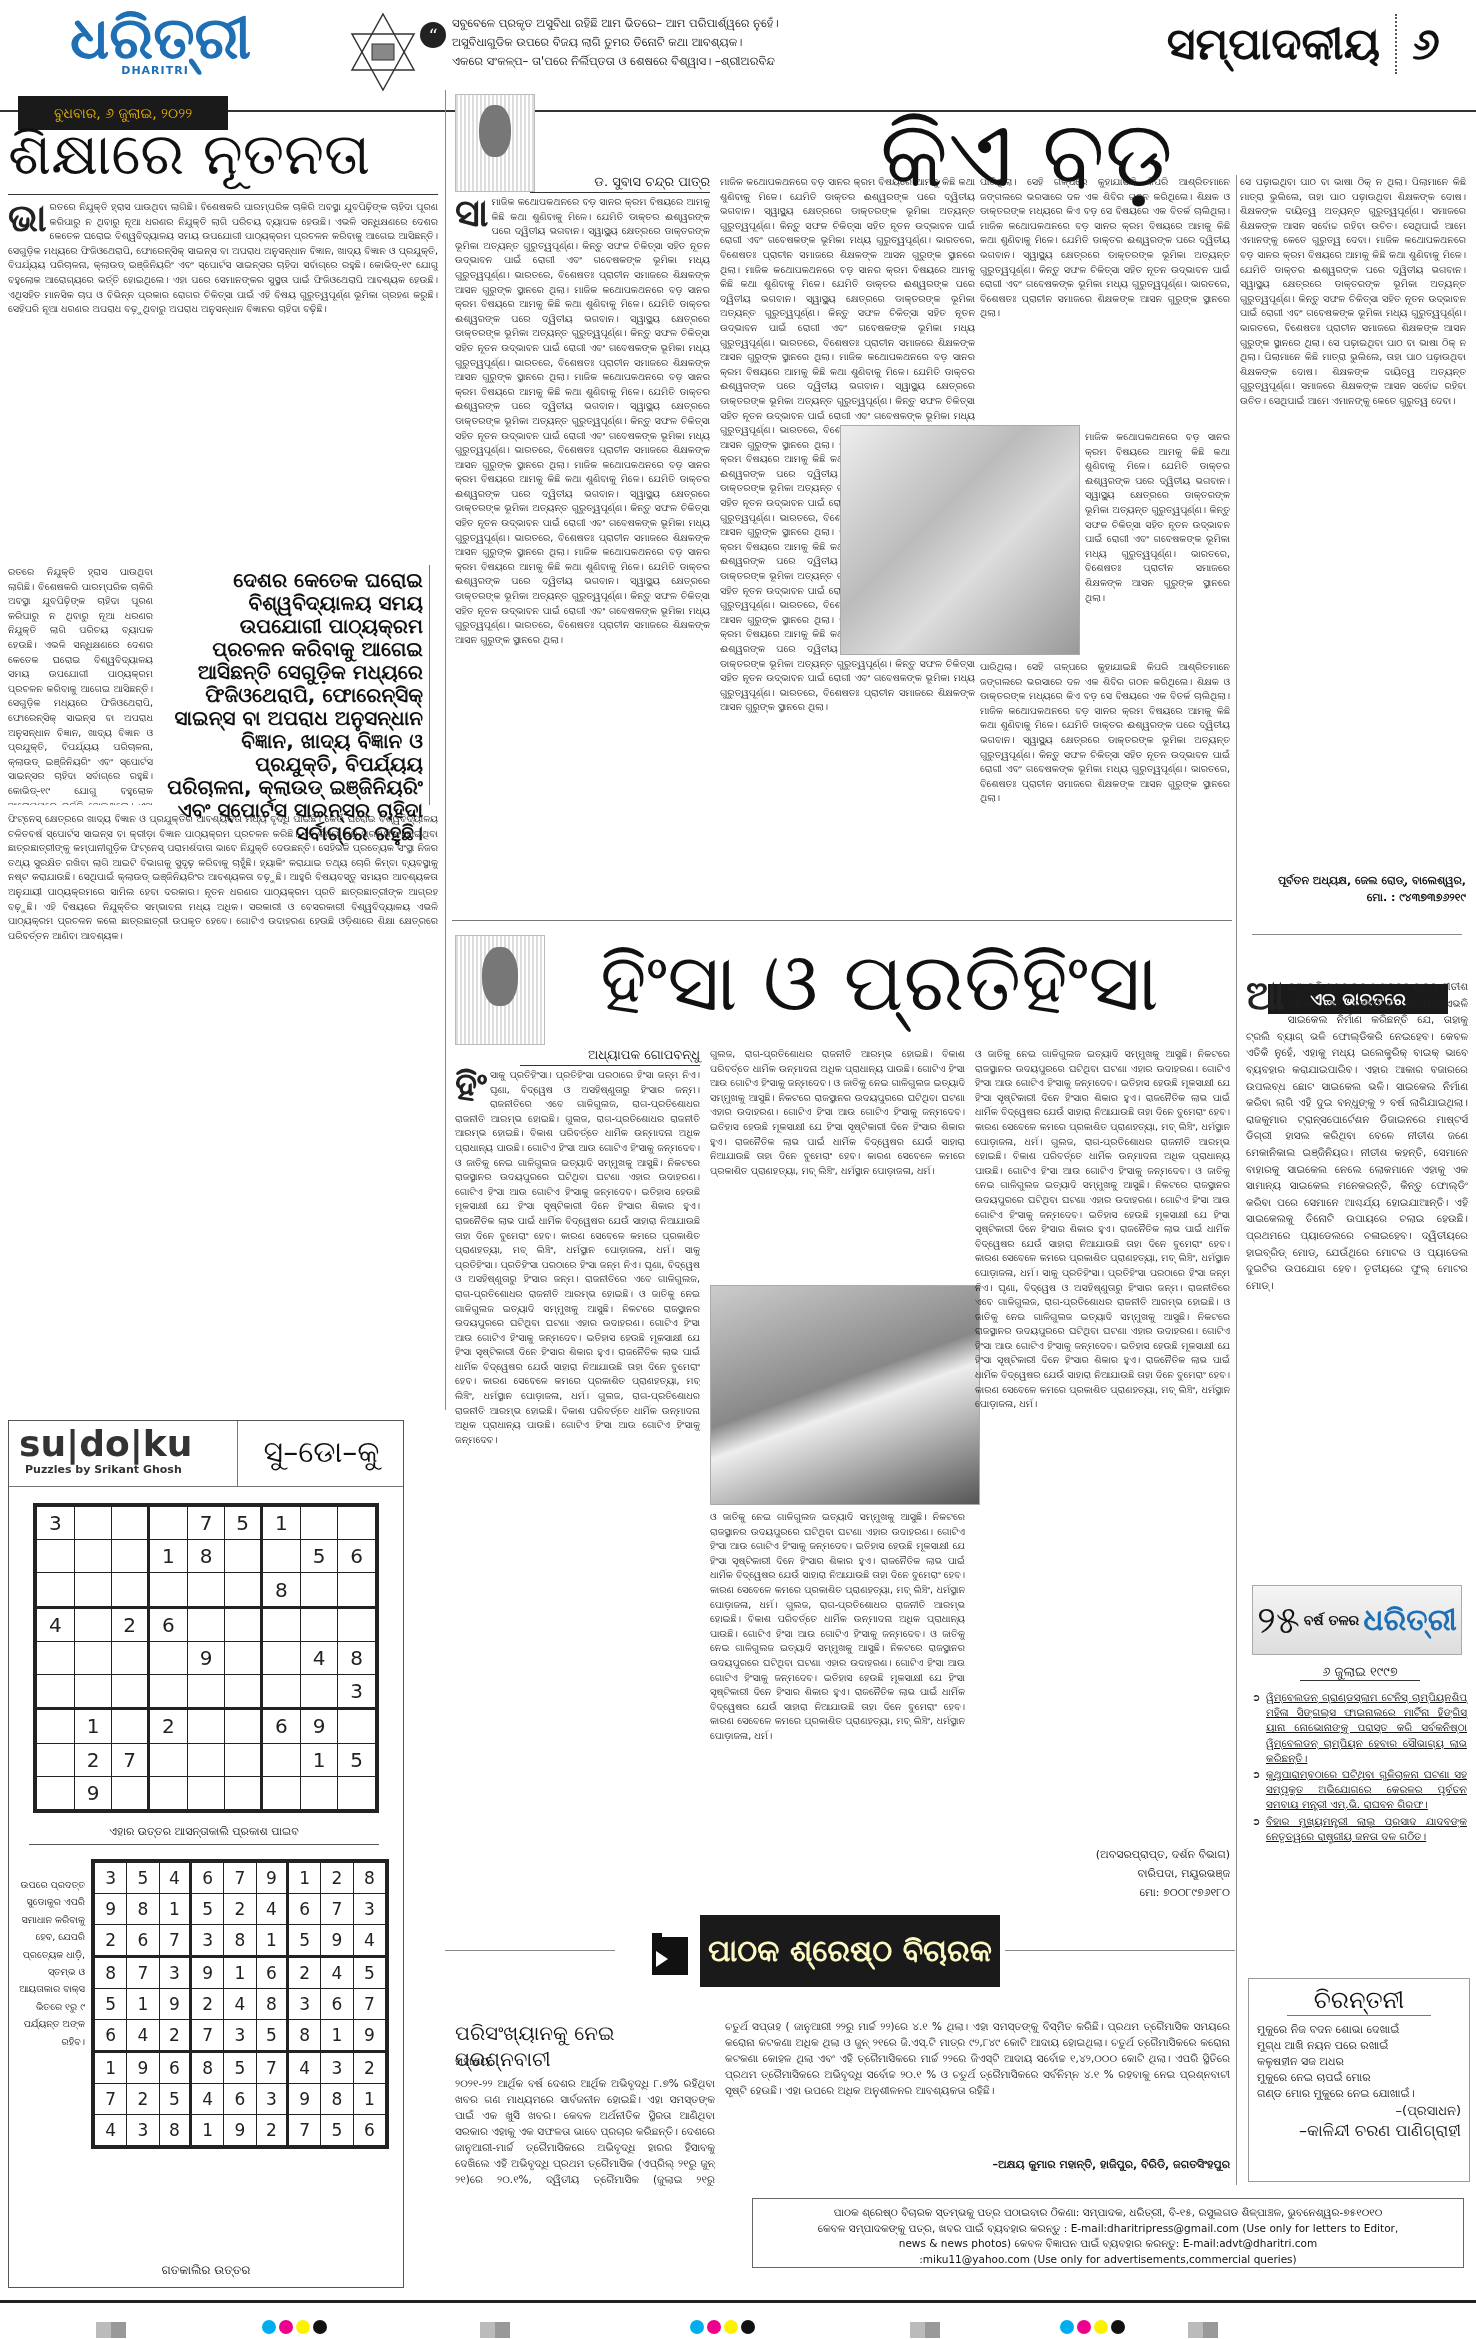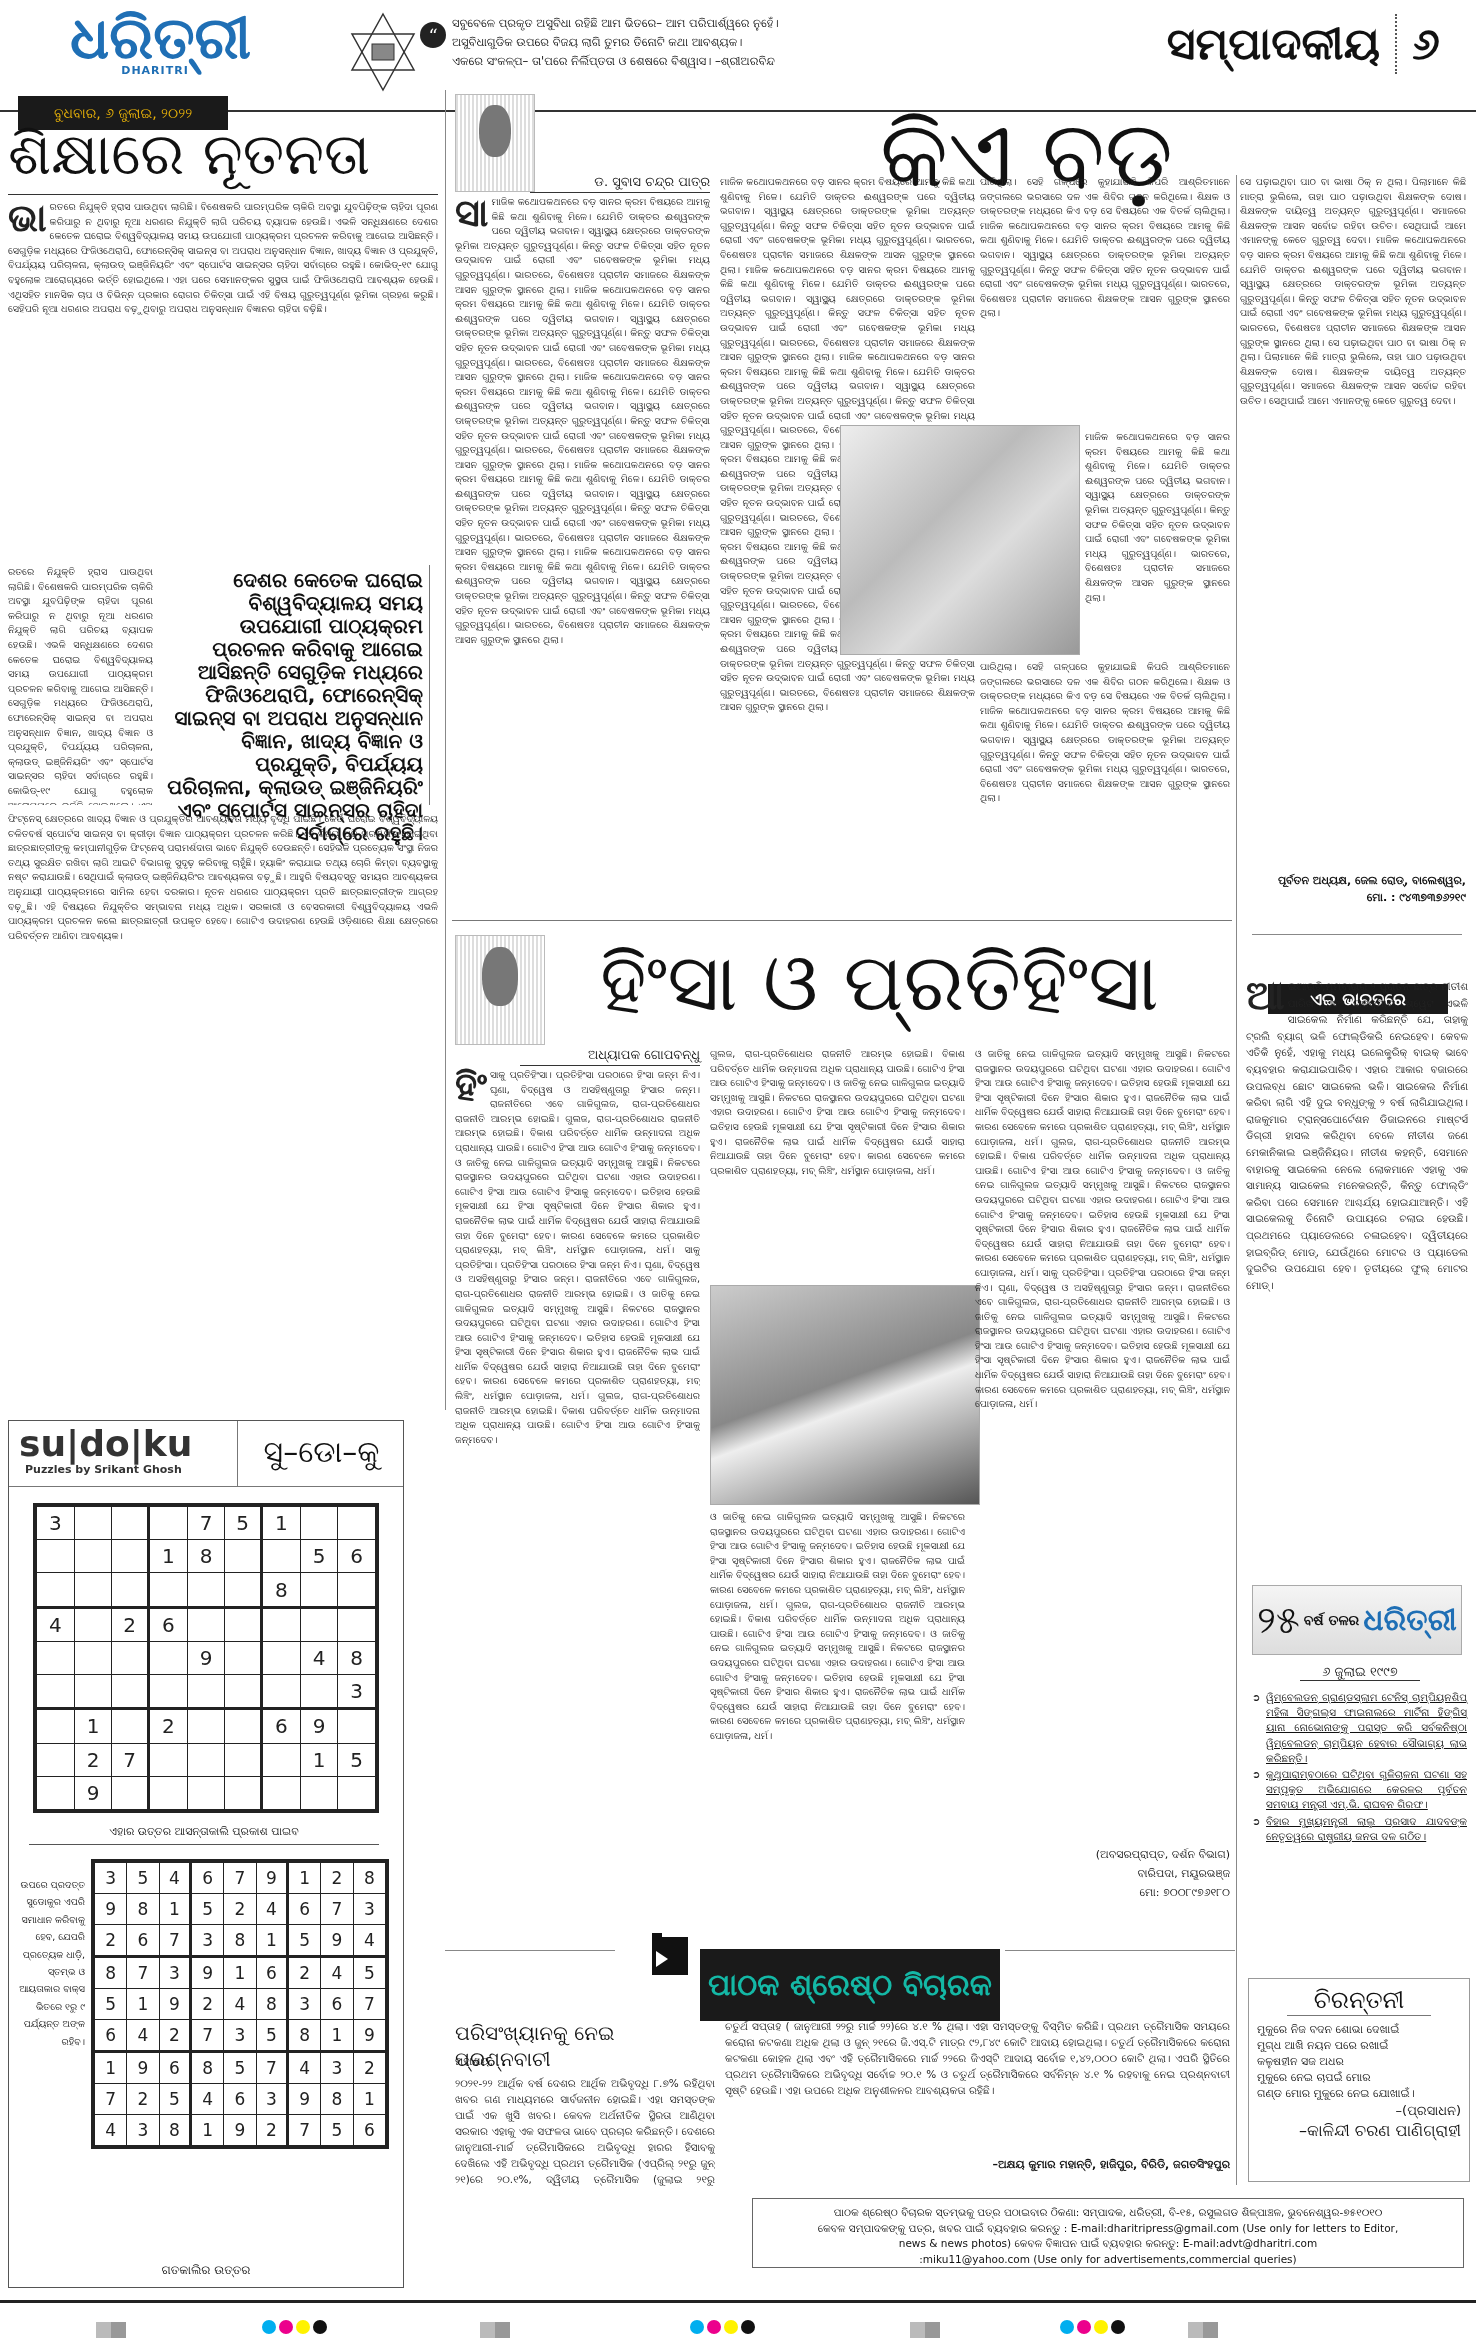--- a/index.html
+++ b/index.html
@@ -64,21 +64,21 @@
   .g-main { left: 24px; top: 82px; width: 346px; height: 310px; }
   .g-main .c { font-size: 20px; }
   .g-sol { left: 82px; top: 438px; width: 298px; height: 290px; }
   .g-sol .c { font-size: 17px; }
   .sudoku-note { position: absolute; left: 20px; top: 404px; width: 350px; text-align: center; font-size: 11px; border-bottom: 1px solid #555; padding-bottom: 6px; }
   .sudoku-rules { position: absolute; left: 4px; top: 438px; width: 72px; font-size: 9.5px; line-height: 17.4px; text-align: right; margin-top: 17px; }
   .sudoku-answer-label { position: absolute; left: 0; top: 842px; width: 100%; text-align: center; font-size: 12px; }
 
   
   .letters-banner { left: 620px; top: 1915px; width: 410px; height: 90px; }
-  .letters-title { position: absolute; left: 80px; top: 0; width: 300px; height: 72px; background: #1a1a1a; color: #14b8a6; font-size: 30px; font-weight: bold; line-height: 72px; text-align: center; margin-top: 34px; }
+  .letters-title { position: absolute; left: 80px; top: 0; width: 300px; height: 72px; background: #1a1a1a; color: #fef9c3; font-size: 30px; font-weight: bold; line-height: 72px; text-align: center; }
   .letters-icon { position: absolute; left: 28px; top: 14px; width: 44px; height: 48px; }
   .letters-line-l { left: 445px; top: 1950px; width: 170px; height: 1px; background: #888; }
   .letters-line-r { left: 1005px; top: 1950px; width: 230px; height: 1px; background: #888; }
   .letter-head { left: 455px; top: 2020px; width: 260px; font-size: 20px; line-height: 26px; }
   .letter-sal { left: 455px; top: 2055px; width: 260px; font-size: 11px; }
 
   .address-box { left: 752px; top: 2198px; width: 712px; height: 70px; border: 1px solid #666; font-size: 10.5px; line-height: 15.5px; text-align: center; padding-top: 6px; }
 
   .bottom-rule { left: 0; top: 2300px; width: 1476px; height: 3px; background: #222; }
   .reg { width: 14px; height: 14px; border-radius: 50%; }

